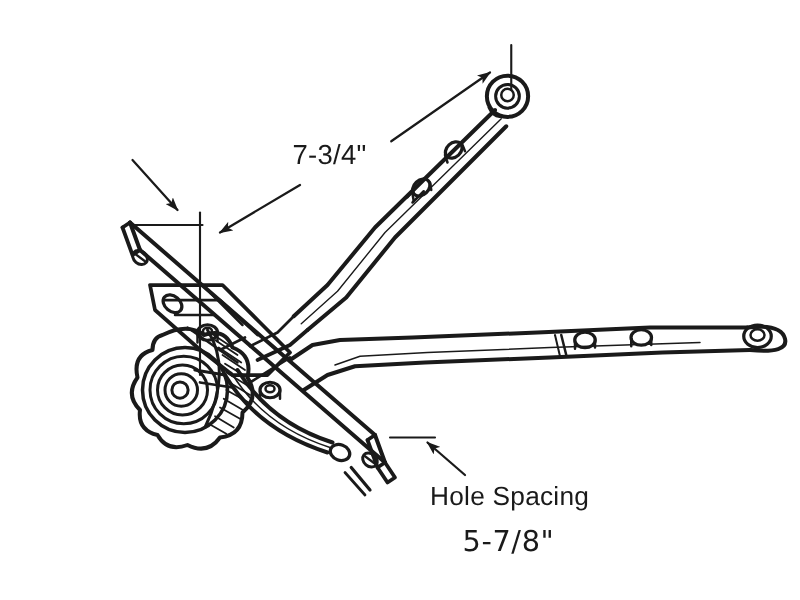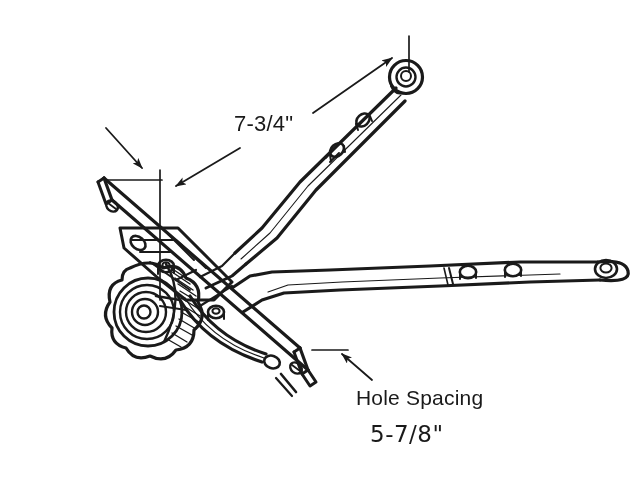--- a/index.html
+++ b/index.html
@@ -29,21 +29,21 @@
     line-height: 1;
   }
   #label-dim-top {
     left: 234px;
     top: 113px;
     font-family: "Liberation Sans", sans-serif;
     font-size: 22px;
     letter-spacing: 0.2px;
   }
   #label-hole-spacing {
-    left: 356px;
+    left: 344px;
     top: 387px;
     font-family: "Liberation Sans", sans-serif;
     font-size: 21px;
     letter-spacing: 0.2px;
   }
   #label-dim-bottom {
     left: 370px;
     top: 423px;
     font-family: "DejaVu Sans", sans-serif;
     font-size: 23px;

